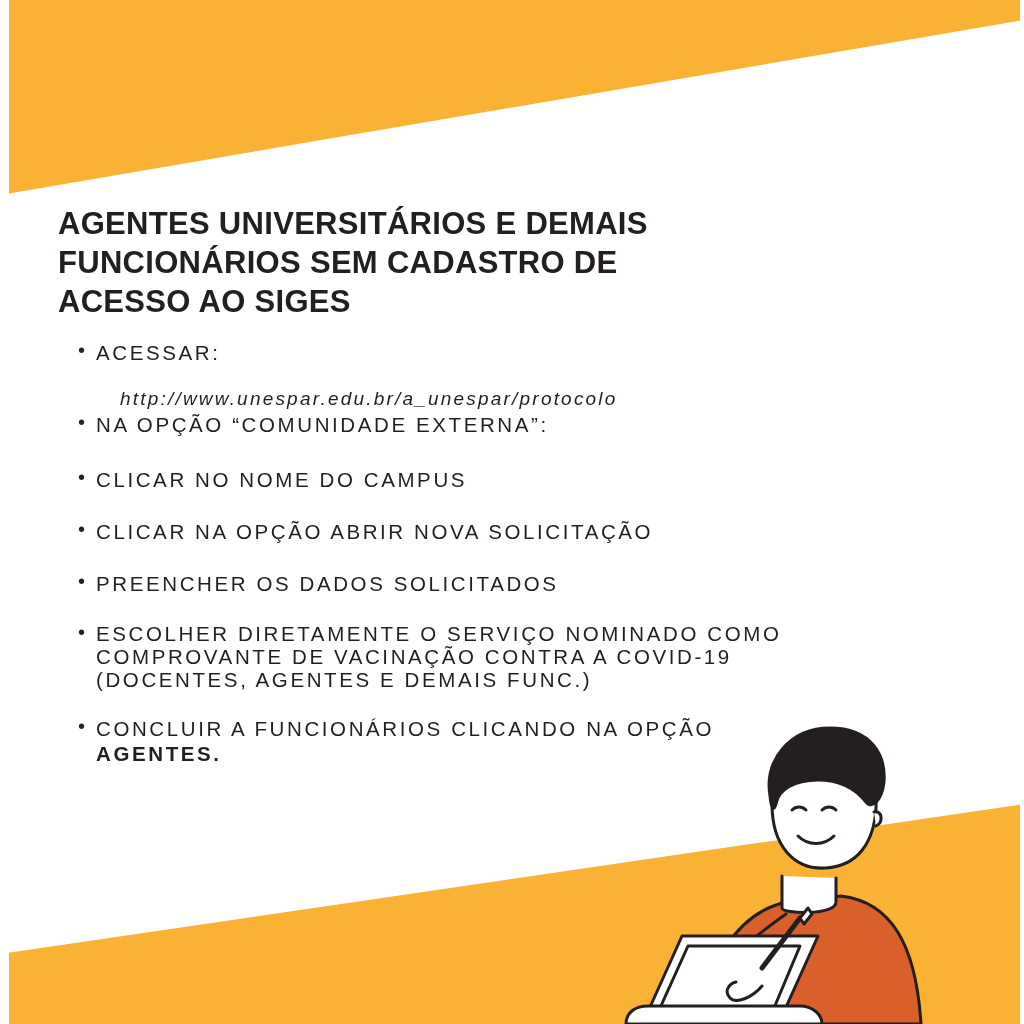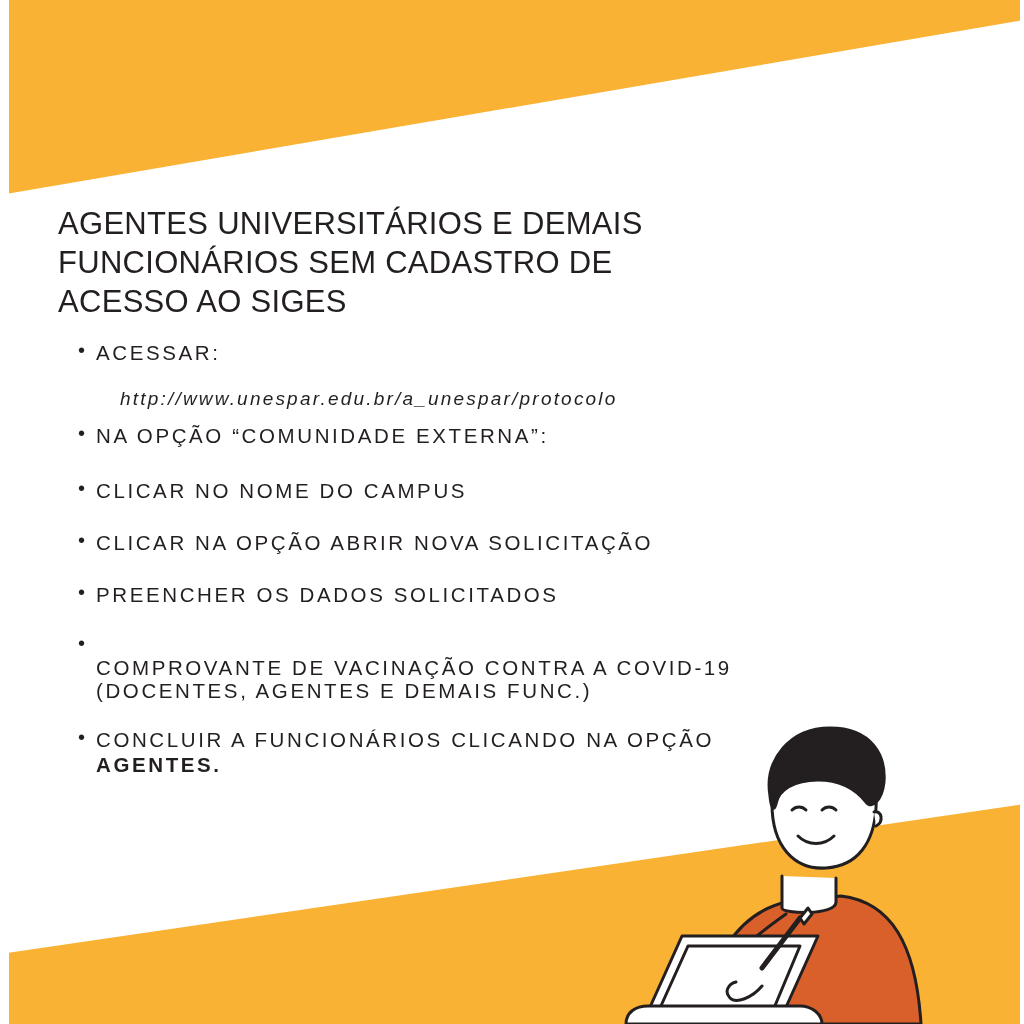--- a/index.html
+++ b/index.html
@@ -60,21 +60,21 @@
   }
 
   
   .headline {
     position: absolute;
     left: 58px;
     top: 205px;
     width: 680px;
     font-size: 31px;
     line-height: 1.25;
-    font-weight: normal;
+    font-weight: bold;
     color: #231f20;
     letter-spacing: 0.3px;
     z-index: 3;
   }
 
   
   .list {
     position: absolute;
     left: 78px;
     top: 340px;
@@ -92,21 +92,21 @@
   }
   .item::before {
     content: "\2022";
     position: absolute;
     left: 0;
     top: -2px;
     font-size: 20px;
     letter-spacing: 0;
   }
   .item.tight {
-    margin-bottom: 13px;
+    margin-bottom: 2px;
   }
   .item .sub {
     display: block;
     margin-top: 22px;
     margin-left: 24px;
     font-size: 19px;
     letter-spacing: 2.2px;
     text-transform: none;
     font-style: italic;
   }
@@ -162,21 +162,21 @@
 
     <div class="item spacer-sm">
       <span>CLICAR NA OPÇÃO ABRIR NOVA SOLICITAÇÃO</span>
     </div>
 
     <div class="item spacer-sm">
       <span>PREENCHER OS DADOS SOLICITADOS</span>
     </div>
 
     <div class="item block-3">
-      <br>
+      <span>ESCOLHER DIRETAMENTE O SERVIÇO NOMINADO COMO</span><br>
       <span>COMPROVANTE DE VACINAÇÃO CONTRA A COVID-19</span><br>
       <span>(DOCENTES, AGENTES E DEMAIS FUNC.)</span>
     </div>
 
 
     <div class="item">
       <span>CONCLUIR A FUNCIONÁRIOS CLICANDO NA OPÇÃO</span>
       <span class="bold">AGENTES.</span>
     </div>
 

